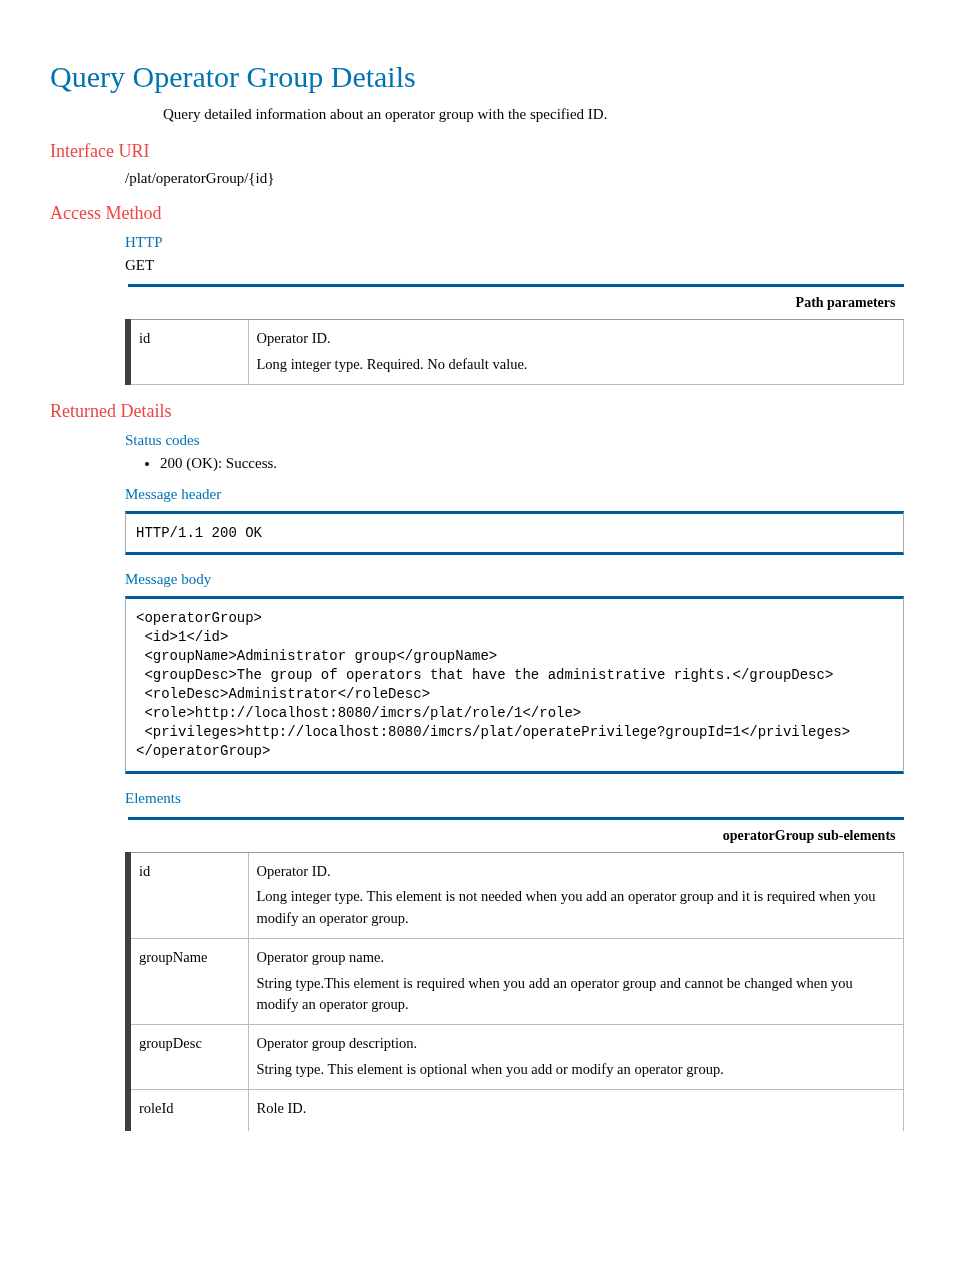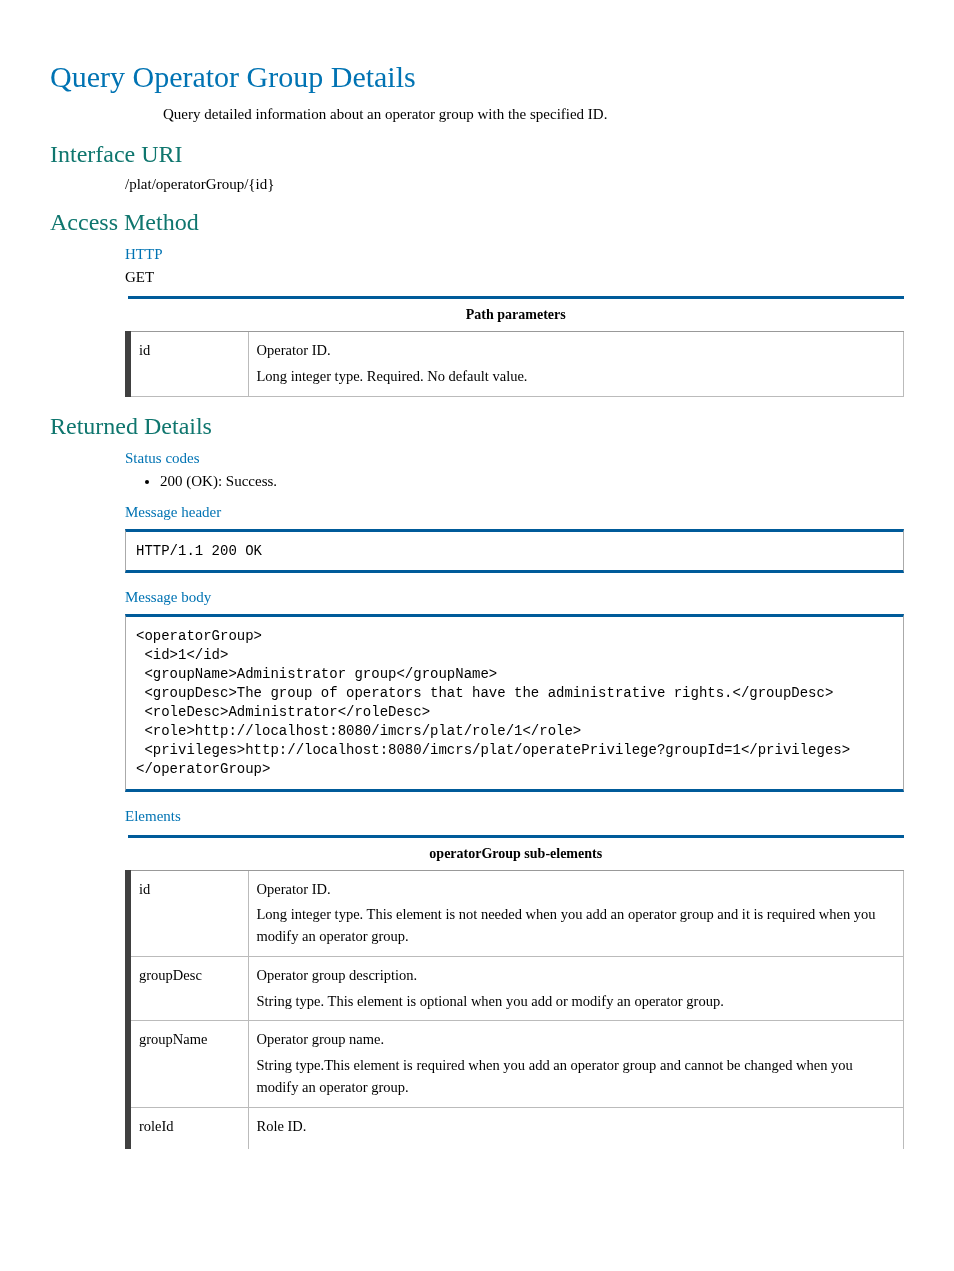--- a/index.html
+++ b/index.html
@@ -12,22 +12,22 @@
     padding: 60px 50px 30px 50px;
   }
   h1 {
     font-weight: 300;
     font-size: 30px;
     color: #0073b3;
     margin-bottom: 10px;
   }
   h2 {
     font-weight: 300;
-    font-size: 24px;
-    color: #0f766e;
+    font-size: 18px;
+    color: #ef4444;
     margin-top: 16px;
     margin-bottom: 8px;
   }
   h3 {
     font-weight: 400;
     font-size: 15px;
     color: #0073b3;
     margin-top: 10px;
     margin-bottom: 6px;
     margin-left: 75px;
@@ -51,21 +51,21 @@
   table {
     border-collapse: collapse;
     width: calc(100% - 75px);
     margin-left: 75px;
     margin-top: 10px;
     margin-bottom: 16px;
   }
   table thead th {
     border-top: 3px solid #005b9a;
     border-bottom: 1px solid #999;
-    text-align: center;
+    text-align: right;
     font-weight: bold;
     font-size: 14px;
     padding: 8px 8px;
   }
   table td {
     border-bottom: 1px solid #bbb;
     padding: 8px 8px;
     vertical-align: top;
     line-height: 1.5;
     font-size: 14.5px;
@@ -162,31 +162,31 @@
   </thead>
   <tbody>
     <tr>
       <td>id</td>
       <td>
         <span class="desc-title">Operator ID.</span>
         <span>Long integer type. This element is not needed when you add an operator group and it is required when you modify an operator group.</span>
       </td>
     </tr>
     <tr>
+      <td>groupName</td>
+      <td>
+        <span class="desc-title">Operator group name.</span>
+        <span>String type.This element is required when you add an operator group and cannot be changed when you modify an operator group.</span>
+      </td>
+    </tr>
+    <tr>
       <td>groupDesc</td>
       <td>
         <span class="desc-title">Operator group description.</span>
         <span>String type. This element is optional when you add or modify an operator group.</span>
-      </td>
-    </tr>
-    <tr>
-      <td>groupName</td>
-      <td>
-        <span class="desc-title">Operator group name.</span>
-        <span>String type.This element is required when you add an operator group and cannot be changed when you modify an operator group.</span>
       </td>
     </tr>
     <tr class="last-row">
       <td class="no-bottom">roleId</td>
       <td class="no-bottom">
         <span class="desc-title">Role ID.</span>
       </td>
     </tr>
   </tbody>
 </table>

